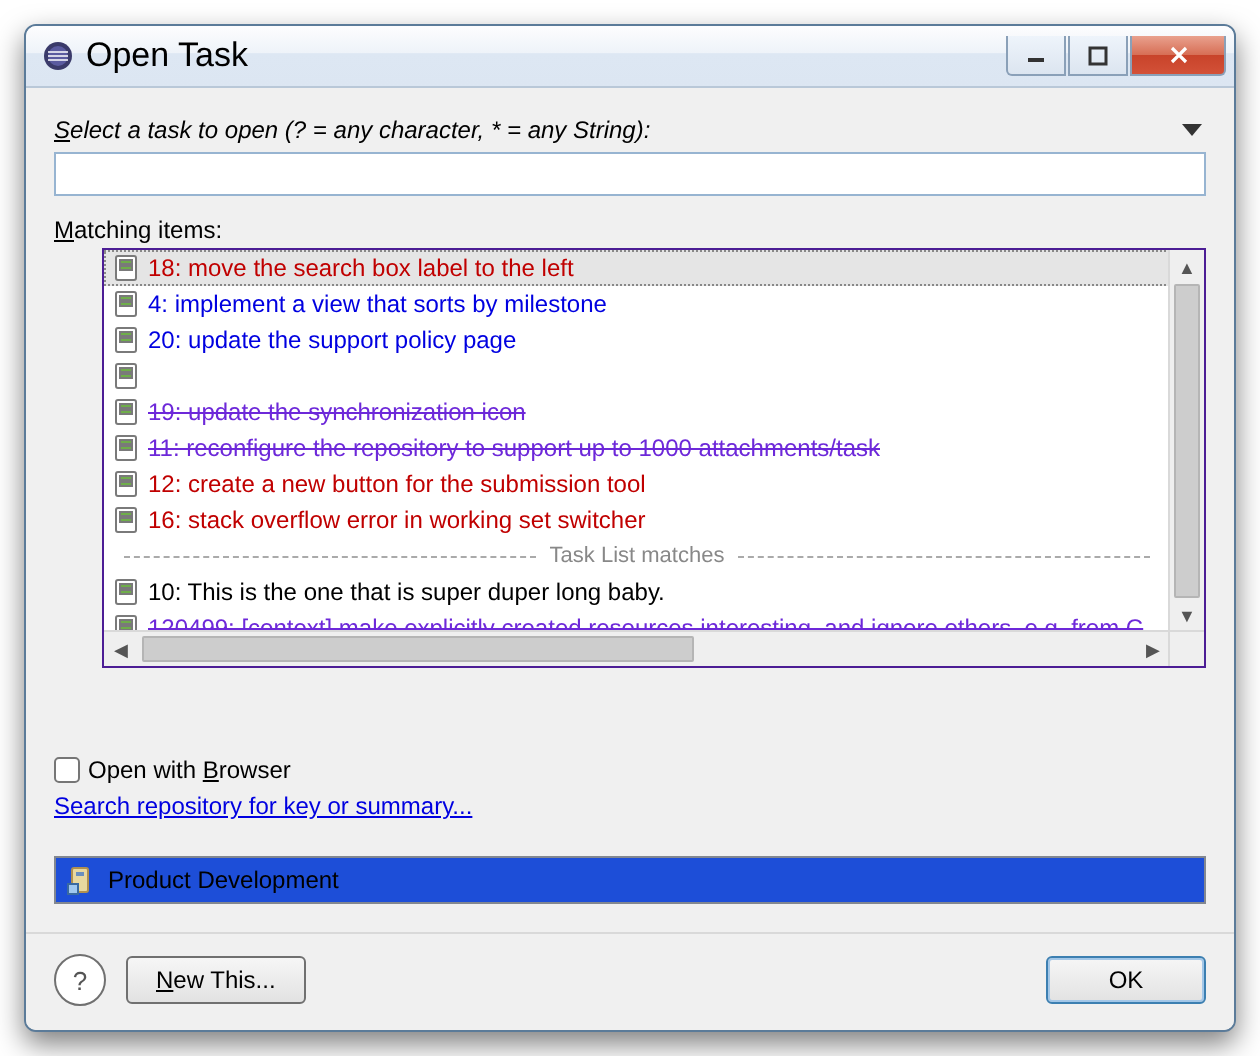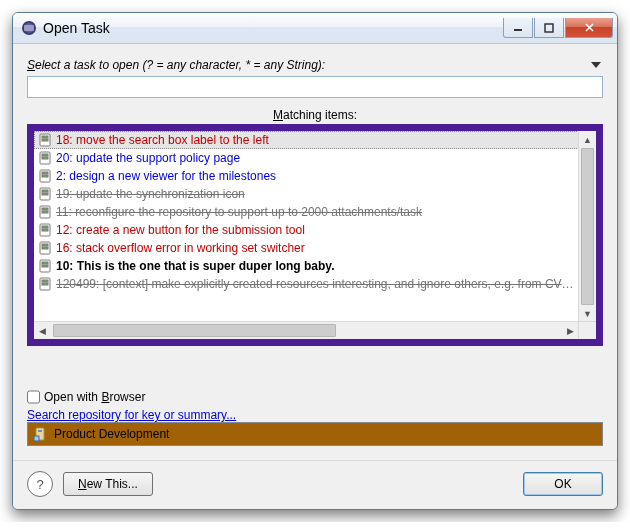--- a/index.html
+++ b/index.html
@@ -27,21 +27,21 @@
     align-items: center;
     padding-left: 8px;
   }
   .titlebar .app-icon {
     width: 16px; height: 16px; margin-right: 6px;
     display: inline-block;
   }
   .titlebar .title {
     flex: 1;
     color: #000;
-    font-size: 14px;
+    font-size: 17px;
   }
   .tb-btns { display: flex; height: 20px; margin-right: 4px; gap:1px;}
   .tb-btn {
     width: 28px; height: 19px;
     border: 1px solid #8aa0b8;
     border-top: none;
     display:flex; align-items:center; justify-content:center;
     background: linear-gradient(to bottom,#eef4fb,#dce5f0);
     font-size: 10px;
     color:#333;
@@ -77,50 +77,51 @@
     width: 100%;
     box-sizing: border-box;
     height: 22px;
     border: 1px solid #97b4d1;
     padding: 2px 4px;
     font-family: inherit;
     font-size: 12px;
     margin-bottom: 10px;
     background:#fff;
   }
-  .label { margin-bottom: 2px; text-align: center; }
+  .label { margin-bottom: 2px; }
   .listbox {
-    border: 7px solid #4c1d95;
+    border: 1px solid #4c1d95;
     background: #fff;
     height: 208px;
     position: relative;
     overflow: hidden;
+    margin-left: 24px;
   }
   .list-scroll {
     position:absolute; left:0; top:0; right:17px; bottom:17px;
     overflow:hidden;
   }
   .list-scroll .inner { }
   .row {
     display:flex; align-items:center;
     height: 18px;
     padding-left: 4px;
     white-space: nowrap;
   }
   .row .icon {
     width: 14px; height: 14px; margin-right: 4px;
     flex-shrink:0;
   }
   .row .txt { overflow:hidden; text-overflow:ellipsis;}
   .row.sel { background: #e5e5e5; border: 1px dotted #888; height:16px; padding-left:3px;}
   .c-red .txt { color: #c00000; }
   .c-blue .txt { color: #0000e0; }
-  .c-gray .txt { color: #737373; text-decoration: line-through; }
+  .c-gray .txt { color: #6d28d9; text-decoration: line-through; }
   .c-black .txt { color: #000; }
-  .c-black.bold .txt { font-weight: bold;}
+  .c-black.bold .txt { font-weight: normal;}
   .sep {
     display:flex; align-items:center; height:18px;
     color:#888; font-size:11px;
     padding: 0 6px;
   }
   .sep .line { flex:1; border-top:1px dashed #aaa; margin:0 4px;}
   
   .vscroll {
     position:absolute; right:0; top:0; width:17px; bottom:17px;
     background:#efefef; border-left:1px solid #d9d9d9;
@@ -145,23 +146,23 @@
   }
   .corner {
     position:absolute; right:0; bottom:0; width:17px; height:17px; background:#efefef;
     border-left:1px solid #d9d9d9; border-top:1px solid #d9d9d9;
   }
   .below { margin-top:10px;}
   .chk-row { display:flex; margin-bottom:4px;margin-top:44px;}
   .chk-row input { margin:0 4px 0 0;}
   a.link { color:#0000e0; text-decoration:underline; cursor:pointer;}
   .status {
-    margin-top:0;
+    margin-top:18px;
     border:1px solid #828790;
-    background:#a16207;
+    background:#1d4ed8;
     height: 22px;
     display:flex; align-items:center;
     padding-left:4px;
   }
   .status .icon { width:16px;height:16px; margin-right:6px;}
   .divider {
     border-top: 1px solid #d9d9d9;
     margin: 14px -14px 10px -14px;
   }
   .footer {
@@ -247,61 +248,73 @@
                   <rect class="bar" x="4" y="6" width="6" height="2"></rect>
                 </svg></span>
               <span class="txt">18: move the search box label to the left</span>
             </div>
             <div class="row c-blue">
               <span class="icon"><svg class="task-icon" width="14" height="14" viewBox="0 0 14 14">
                   <rect x="2" y="1" width="10" height="12" rx="1"></rect>
                   <rect class="bar" x="4" y="3" width="6" height="2"></rect>
                   <rect class="bar" x="4" y="6" width="6" height="2"></rect>
                 </svg></span>
+              <span class="txt">4: implement a view that sorts by milestone</span>
+            </div>
+            <div class="row c-blue">
+              <span class="icon"><svg class="task-icon" width="14" height="14" viewBox="0 0 14 14">
+                  <rect x="2" y="1" width="10" height="12" rx="1"></rect>
+                  <rect class="bar" x="4" y="3" width="6" height="2"></rect>
+                  <rect class="bar" x="4" y="6" width="6" height="2"></rect>
+                </svg></span>
               <span class="txt">20: update the support policy page</span>
             </div>
             <div class="row c-blue">
               <span class="icon"><svg class="task-icon" width="14" height="14" viewBox="0 0 14 14">
                   <rect x="2" y="1" width="10" height="12" rx="1"></rect>
                   <rect class="bar" x="4" y="3" width="6" height="2"></rect>
                   <rect class="bar" x="4" y="6" width="6" height="2"></rect>
                 </svg></span>
-              <span class="txt">2: design a new viewer for the milestones</span>
             </div>
             <div class="row c-gray">
               <span class="icon"><svg class="task-icon" width="14" height="14" viewBox="0 0 14 14">
                   <rect x="2" y="1" width="10" height="12" rx="1"></rect>
                   <rect class="bar" x="4" y="3" width="6" height="2"></rect>
                   <rect class="bar" x="4" y="6" width="6" height="2"></rect>
                 </svg></span>
               <span class="txt">19: update the synchronization icon</span>
             </div>
             <div class="row c-gray">
               <span class="icon"><svg class="task-icon" width="14" height="14" viewBox="0 0 14 14">
                   <rect x="2" y="1" width="10" height="12" rx="1"></rect>
                   <rect class="bar" x="4" y="3" width="6" height="2"></rect>
                   <rect class="bar" x="4" y="6" width="6" height="2"></rect>
                 </svg></span>
-              <span class="txt">11: reconfigure the repository to support up to 2000 attachments/task</span>
+              <span class="txt">11: reconfigure the repository to support up to 1000 attachments/task</span>
             </div>
             <div class="row c-red">
               <span class="icon"><svg class="task-icon" width="14" height="14" viewBox="0 0 14 14">
                   <rect x="2" y="1" width="10" height="12" rx="1"></rect>
                   <rect class="bar" x="4" y="3" width="6" height="2"></rect>
                   <rect class="bar" x="4" y="6" width="6" height="2"></rect>
                 </svg></span>
               <span class="txt">12: create a new button for the submission tool</span>
             </div>
             <div class="row c-red">
               <span class="icon"><svg class="task-icon" width="14" height="14" viewBox="0 0 14 14">
                   <rect x="2" y="1" width="10" height="12" rx="1"></rect>
                   <rect class="bar" x="4" y="3" width="6" height="2"></rect>
                   <rect class="bar" x="4" y="6" width="6" height="2"></rect>
                 </svg></span>
               <span class="txt">16: stack overflow error in working set switcher</span>
+            </div>
+            <div class="sep">
+              <span class="line"></span>
+              <span>&nbsp;Task List matches&nbsp;</span>
+              <span class="line"></span>
             </div>
             <div class="row c-black bold">
               <span class="icon"><svg class="task-icon" width="14" height="14" viewBox="0 0 14 14">
                   <rect x="2" y="1" width="10" height="12" rx="1"></rect>
                   <rect class="bar" x="4" y="3" width="6" height="2"></rect>
                   <rect class="bar" x="4" y="6" width="6" height="2"></rect>
                 </svg></span>
               <span class="txt">10: This is the one that is super duper long baby.</span>
             </div>
             <div class="row c-gray">

